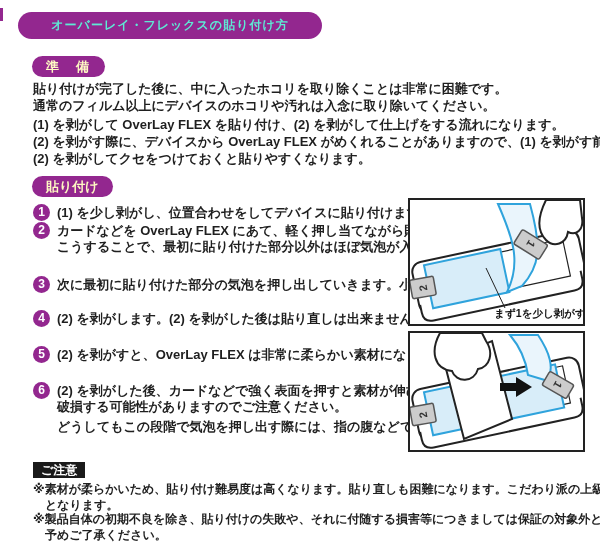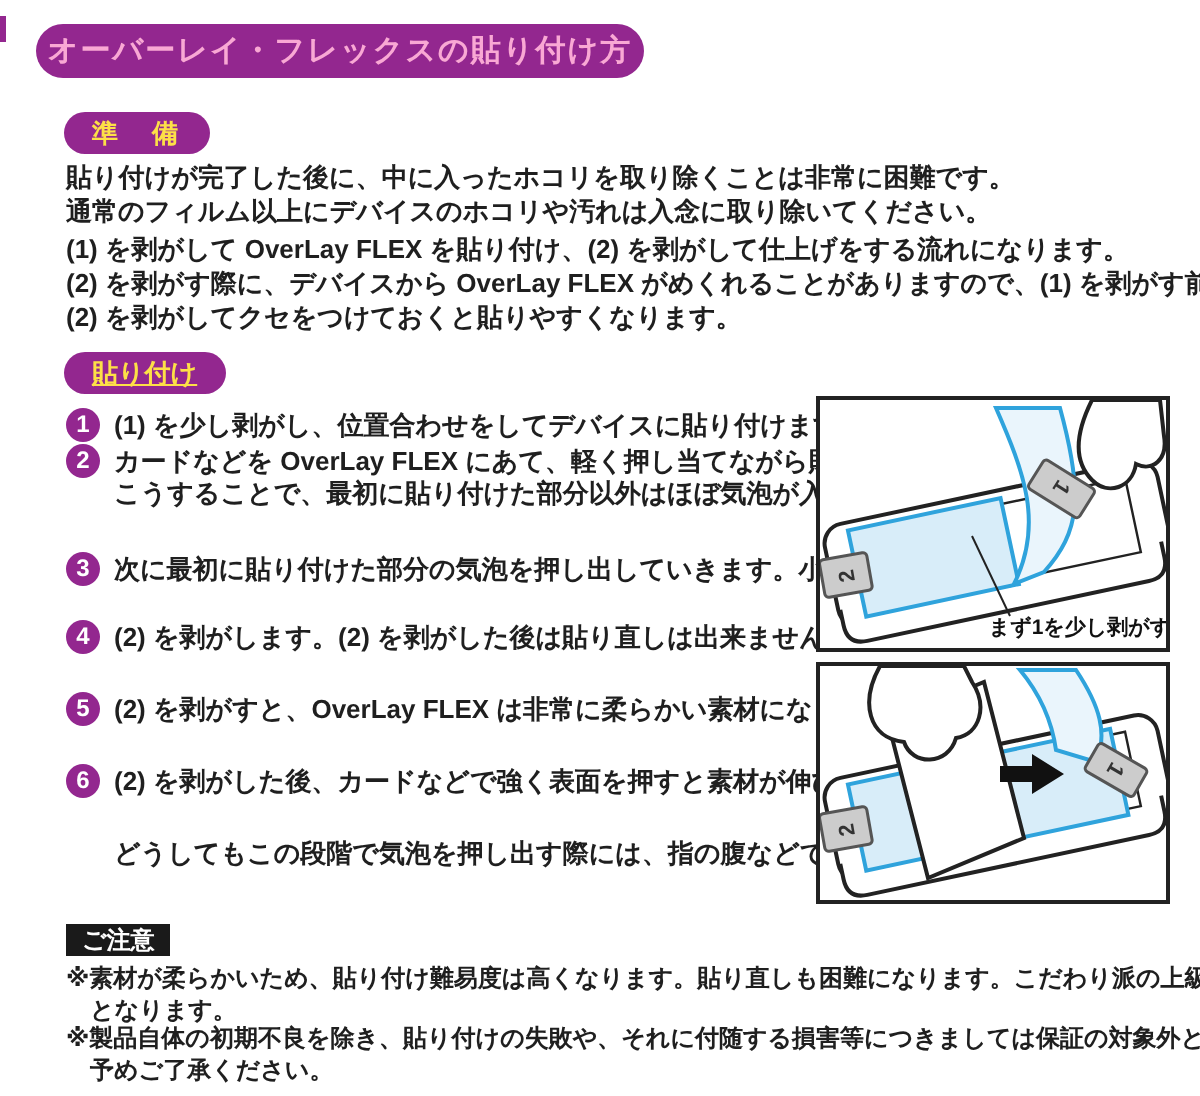--- a/index.html
+++ b/index.html
@@ -8,30 +8,30 @@
     position:relative; width:600px; height:548px; background:#ffffff;
     font-family:"Liberation Sans","DejaVu Sans",sans-serif;
     font-weight:bold; color:#1f1f1f; overflow:hidden;
   }
   .ln { white-space:nowrap; }
 
   .edge-mark { position:absolute; left:0; top:8px; width:3px; height:13px; background:#93278F; }
 
   .title-badge {
     position:absolute; left:18px; top:12px; width:304px; height:27px;
-    background:#93278F; border-radius:15px; color:#f9a8d4;
-    font-size:15px; line-height:27px; text-align:center; letter-spacing:1px;
+    background:#93278F; border-radius:15px; color:#5eead4;
+    font-size:12px; line-height:27px; text-align:center; letter-spacing:1px;
   }
 
   .badge {
-    position:absolute; background:#93278F; color:#fde047; border-radius:12px;
+    position:absolute; background:#93278F; color:#fef9c3; border-radius:12px;
     height:21px; line-height:21px; font-size:13px; padding:0 14px;
   }
   .badge.prep  { left:32px; top:56px; letter-spacing:2px; }
-  .badge.apply { left:32px; top:176px;text-decoration:underline; }
+  .badge.apply { left:32px; top:176px; }
 
   .para { position:absolute; font-size:13px; }
   .p1 { left:33px; top:81px;  line-height:16.5px; }
   .p2 { left:33px; top:116px; line-height:17px; }
 
   .step { position:absolute; left:33px; }
   .stepnum {
     position:absolute; left:0; top:-1px; width:17px; height:17px; border-radius:50%;
     background:#93278F; color:#fff; font-size:12px; line-height:17px; text-align:center;
   }
@@ -112,20 +112,21 @@
     <div class="stepnum">5</div>
     <div class="steptext">
       <div class="ln">(2) を剥がすと、OverLay FLEX は非常に柔らかい素材になります。</div>
     </div>
   </div>
 
   <div class="step s6">
     <div class="stepnum">6</div>
     <div class="steptext">
       <div class="ln">(2) を剥がした後、カードなどで強く表面を押すと素材が伸びたり、</div>
+      <div class="ln">破損する可能性がありますのでご注意ください。</div>
     </div>
   </div>
 
   <div class="step s6b">
     <div class="steptext">
       <div class="ln">どうしてもこの段階で気泡を押し出す際には、指の腹などでゆっくり</div>
     </div>
   </div>
 
   <div class="fig fig1">

